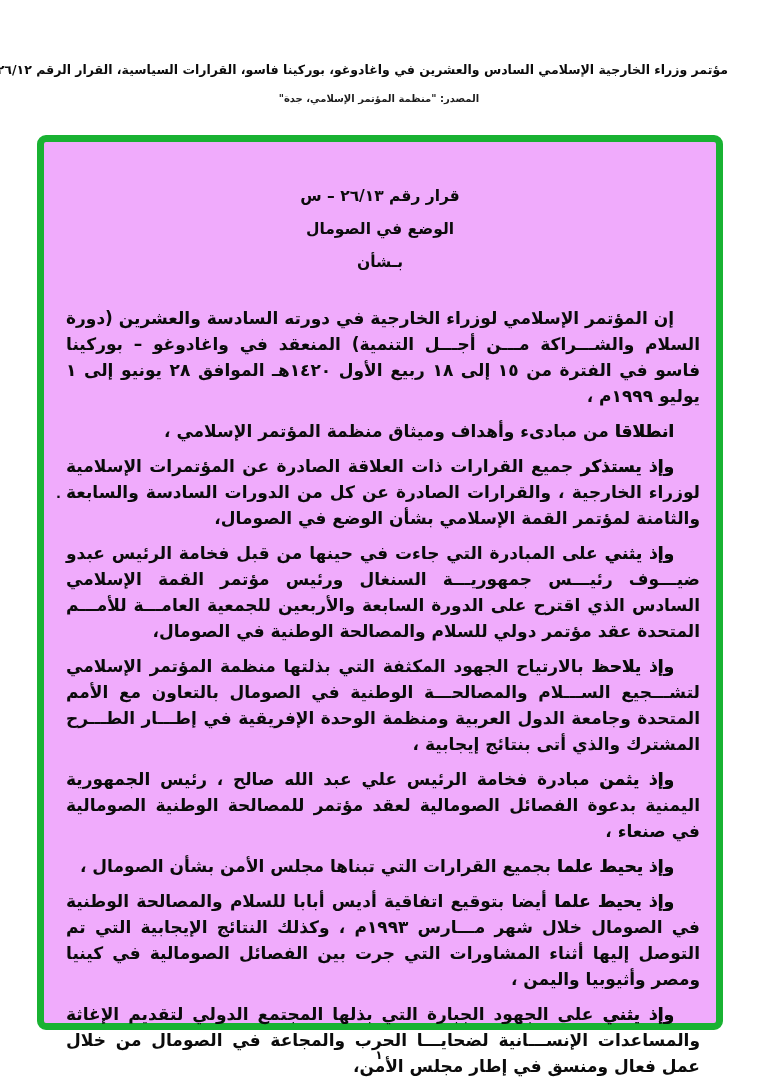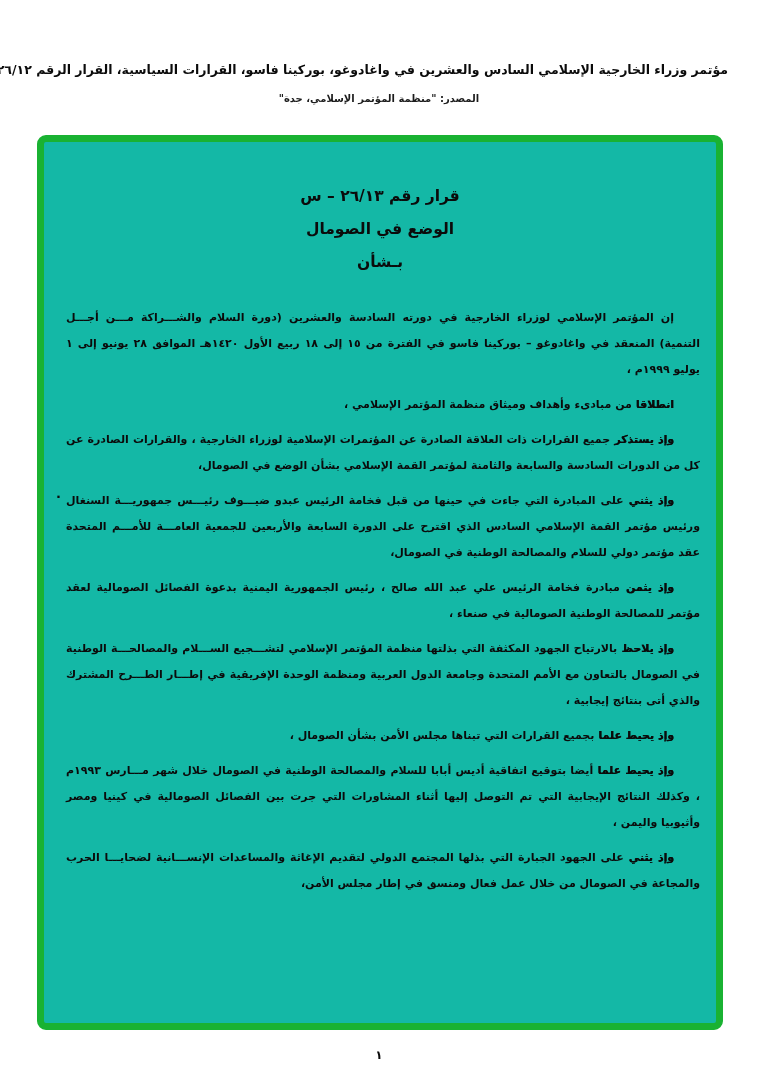--- a/index.html
+++ b/index.html
@@ -26,33 +26,33 @@
     font-size:10px;font-weight:bold;
     text-align:center;
     color:#1c1c1c;
   }
   .doc-box{
     position:absolute;
     top:135px;right:35px;left:37px;
     height:895px;
     border:7px solid #19b232;
     border-radius:9px;
-    background:#14b8a6;
+    background:#f0abfc;
     box-sizing:border-box;
   }
   .doc-title{
     margin-top:38px;
     text-align:center;
     font-weight:bold;
     font-size:15.5px;
     line-height:33px;
   }
   .doc-body{
     margin:26px 16px 0 22px;
-    font-size:11px;
+    font-size:17px;
     font-weight:bold;
     line-height:26px;
     text-align:justify;
   }
   .para{
     margin:0 0 9px 0;
     text-indent:26px;
   }
   .para .lead{
     font-weight:bold;
@@ -85,22 +85,22 @@
       <div>قرار رقم ٢٦/١٣ – س</div>
       <div>الوضع في الصومال</div>
       <div>بـشأن</div>
     </div>
 
     <div class="doc-body">
         <p class="para">إن المؤتمر الإسلامي لوزراء الخارجية في دورته السادسة والعشرين (دورة السلام والشـــراكة مـــن أجـــل التنمية) المنعقد في واغادوغو – بوركينا فاسو في الفترة من ١٥ إلى ١٨ ربيع الأول ١٤٢٠هـ الموافق ٢٨ يونيو إلى ١ يوليو ١٩٩٩م ،</p>
         <p class="para"><b class="lead">انطلاقا</b> من مبادىء وأهداف وميثاق منظمة المؤتمر الإسلامي ،</p>
         <p class="para"><b class="lead">وإذ يستذكر</b> جميع القرارات ذات العلاقة الصادرة عن المؤتمرات الإسلامية لوزراء الخارجية ، والقرارات الصادرة عن كل من الدورات السادسة والسابعة والثامنة لمؤتمر القمة الإسلامي بشأن الوضع في الصومال،</p>
         <p class="para"><b class="lead">وإذ يثني</b> على المبادرة التي جاءت في حينها من قبل فخامة الرئيس عبدو ضيـــوف رئيـــس جمهوريـــة السنغال ورئيس مؤتمر القمة الإسلامي السادس الذي اقترح على الدورة السابعة والأربعين للجمعية العامـــة للأمـــم المتحدة عقد مؤتمر دولي للسلام والمصالحة الوطنية في الصومال،</p>
+        <p class="para"><b class="lead">وإذ يلاحظ</b> بالارتياح الجهود المكثفة التي بذلتها منظمة المؤتمر الإسلامي لتشـــجيع الســـلام والمصالحـــة الوطنية في الصومال بالتعاون مع الأمم المتحدة وجامعة الدول العربية ومنظمة الوحدة الإفريقية في إطـــار الطـــرح المشترك والذي أتى بنتائج إيجابية ،</p>
         <p class="para"><b class="lead">وإذ يثمن</b> مبادرة فخامة الرئيس علي عبد الله صالح ، رئيس الجمهورية اليمنية بدعوة الفصائل الصومالية لعقد مؤتمر للمصالحة الوطنية الصومالية في صنعاء ،</p>
-        <p class="para"><b class="lead">وإذ يلاحظ</b> بالارتياح الجهود المكثفة التي بذلتها منظمة المؤتمر الإسلامي لتشـــجيع الســـلام والمصالحـــة الوطنية في الصومال بالتعاون مع الأمم المتحدة وجامعة الدول العربية ومنظمة الوحدة الإفريقية في إطـــار الطـــرح المشترك والذي أتى بنتائج إيجابية ،</p>
         <p class="para"><b class="lead">وإذ يحيط علما</b> بجميع القرارات التي تبناها مجلس الأمن بشأن الصومال ،</p>
         <p class="para"><b class="lead">وإذ يحيط علما</b> أيضا بتوقيع اتفاقية أديس أبابا للسلام والمصالحة الوطنية في الصومال خلال شهر مـــارس ١٩٩٣م ، وكذلك النتائج الإيجابية التي تم التوصل إليها أثناء المشاورات التي جرت بين الفصائل الصومالية في كينيا ومصر وأثيوبيا واليمن ،</p>
         <p class="para"><b class="lead">وإذ يثني</b> على الجهود الجبارة التي بذلها المجتمع الدولي لتقديم الإغاثة والمساعدات الإنســـانية لضحايـــا الحرب والمجاعة في الصومال من خلال عمل فعال ومنسق في إطار مجلس الأمن،</p>
       </div>
   </div>
 
   <span class="stray-dot">.</span>
 
   <div class="page-number">١</div>
 

